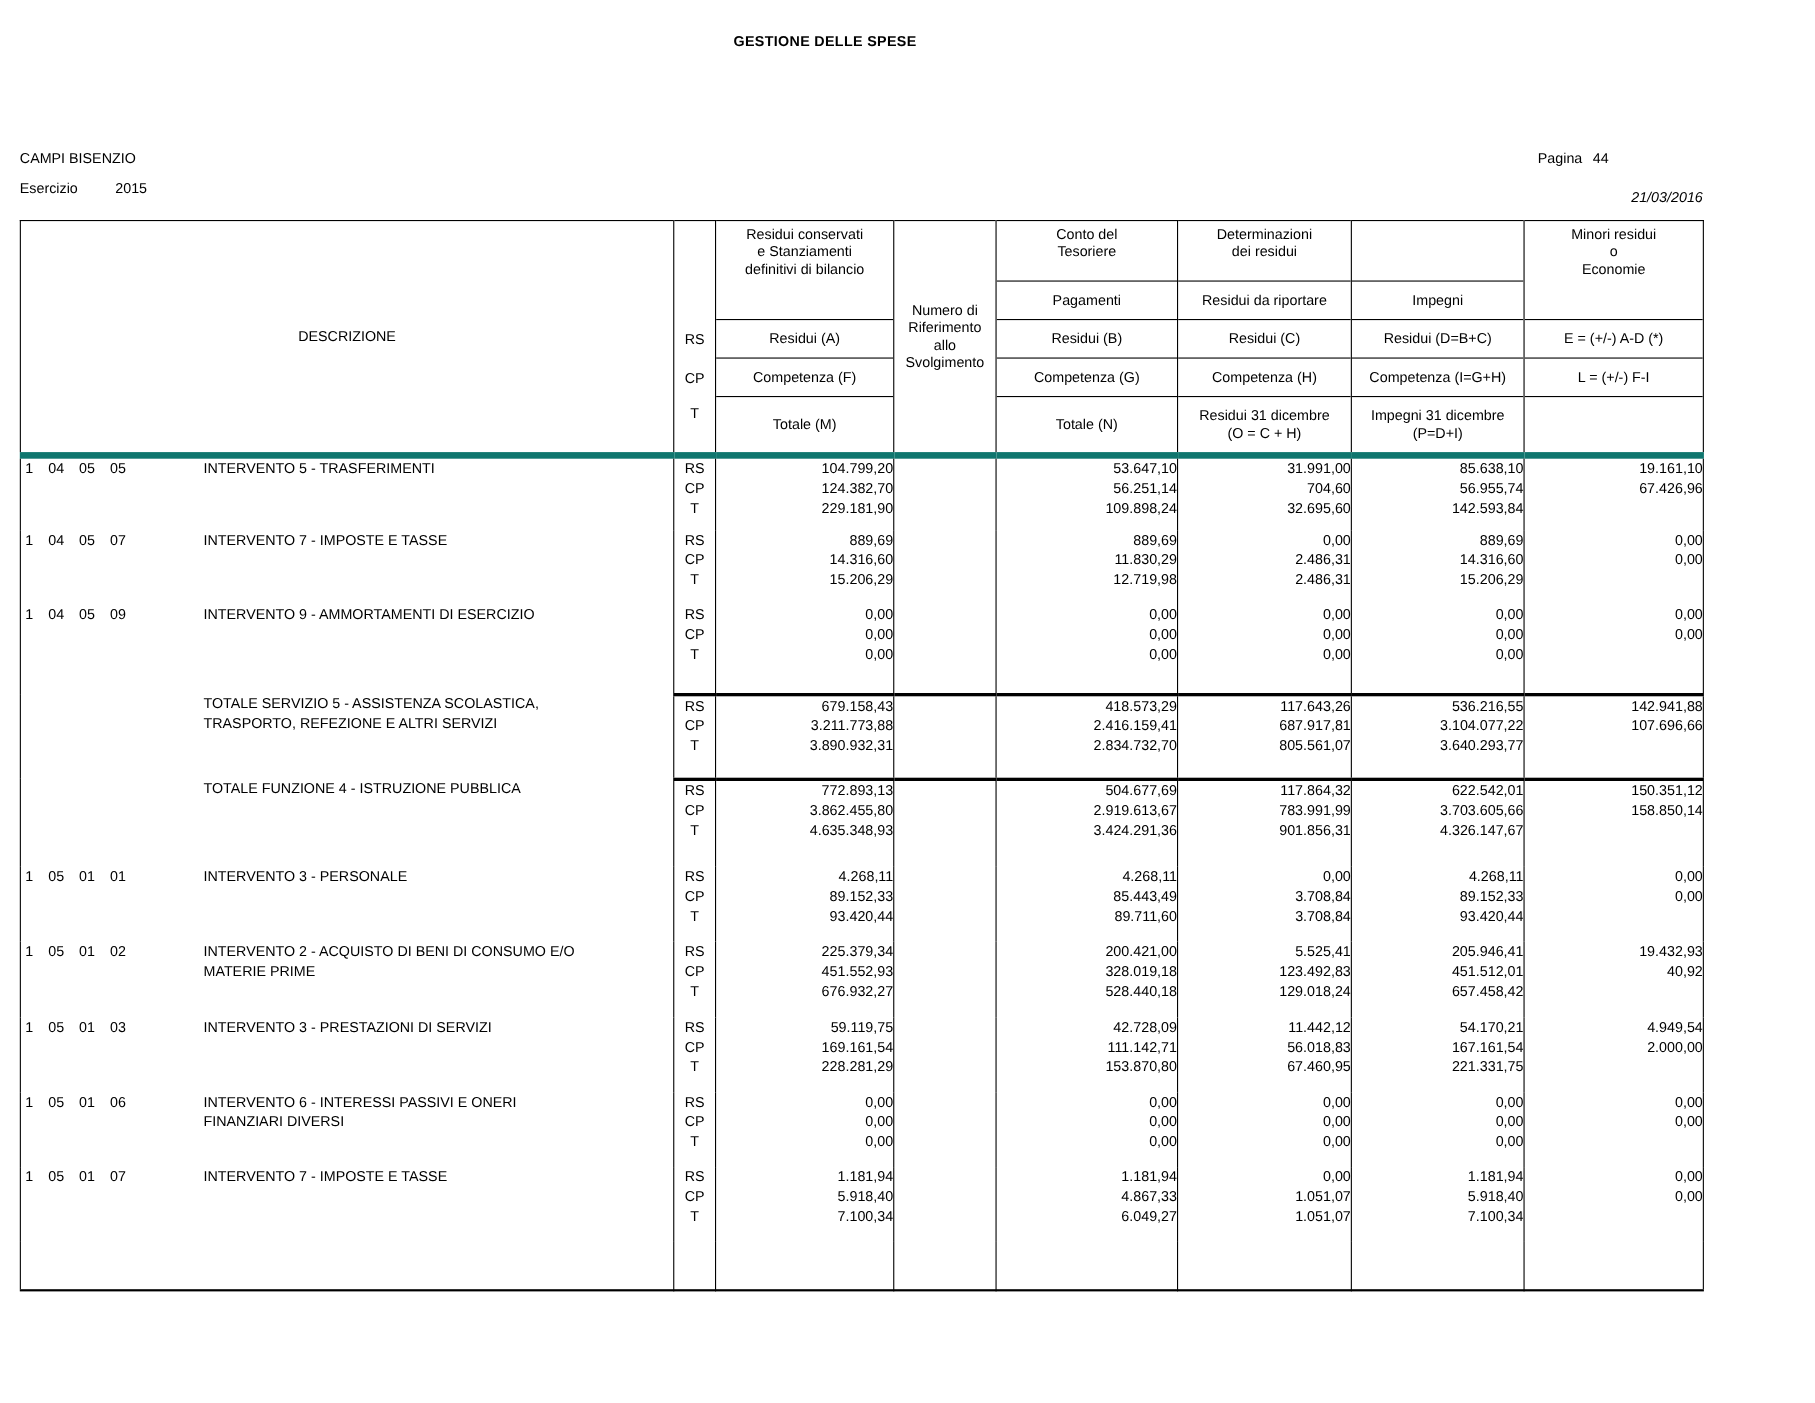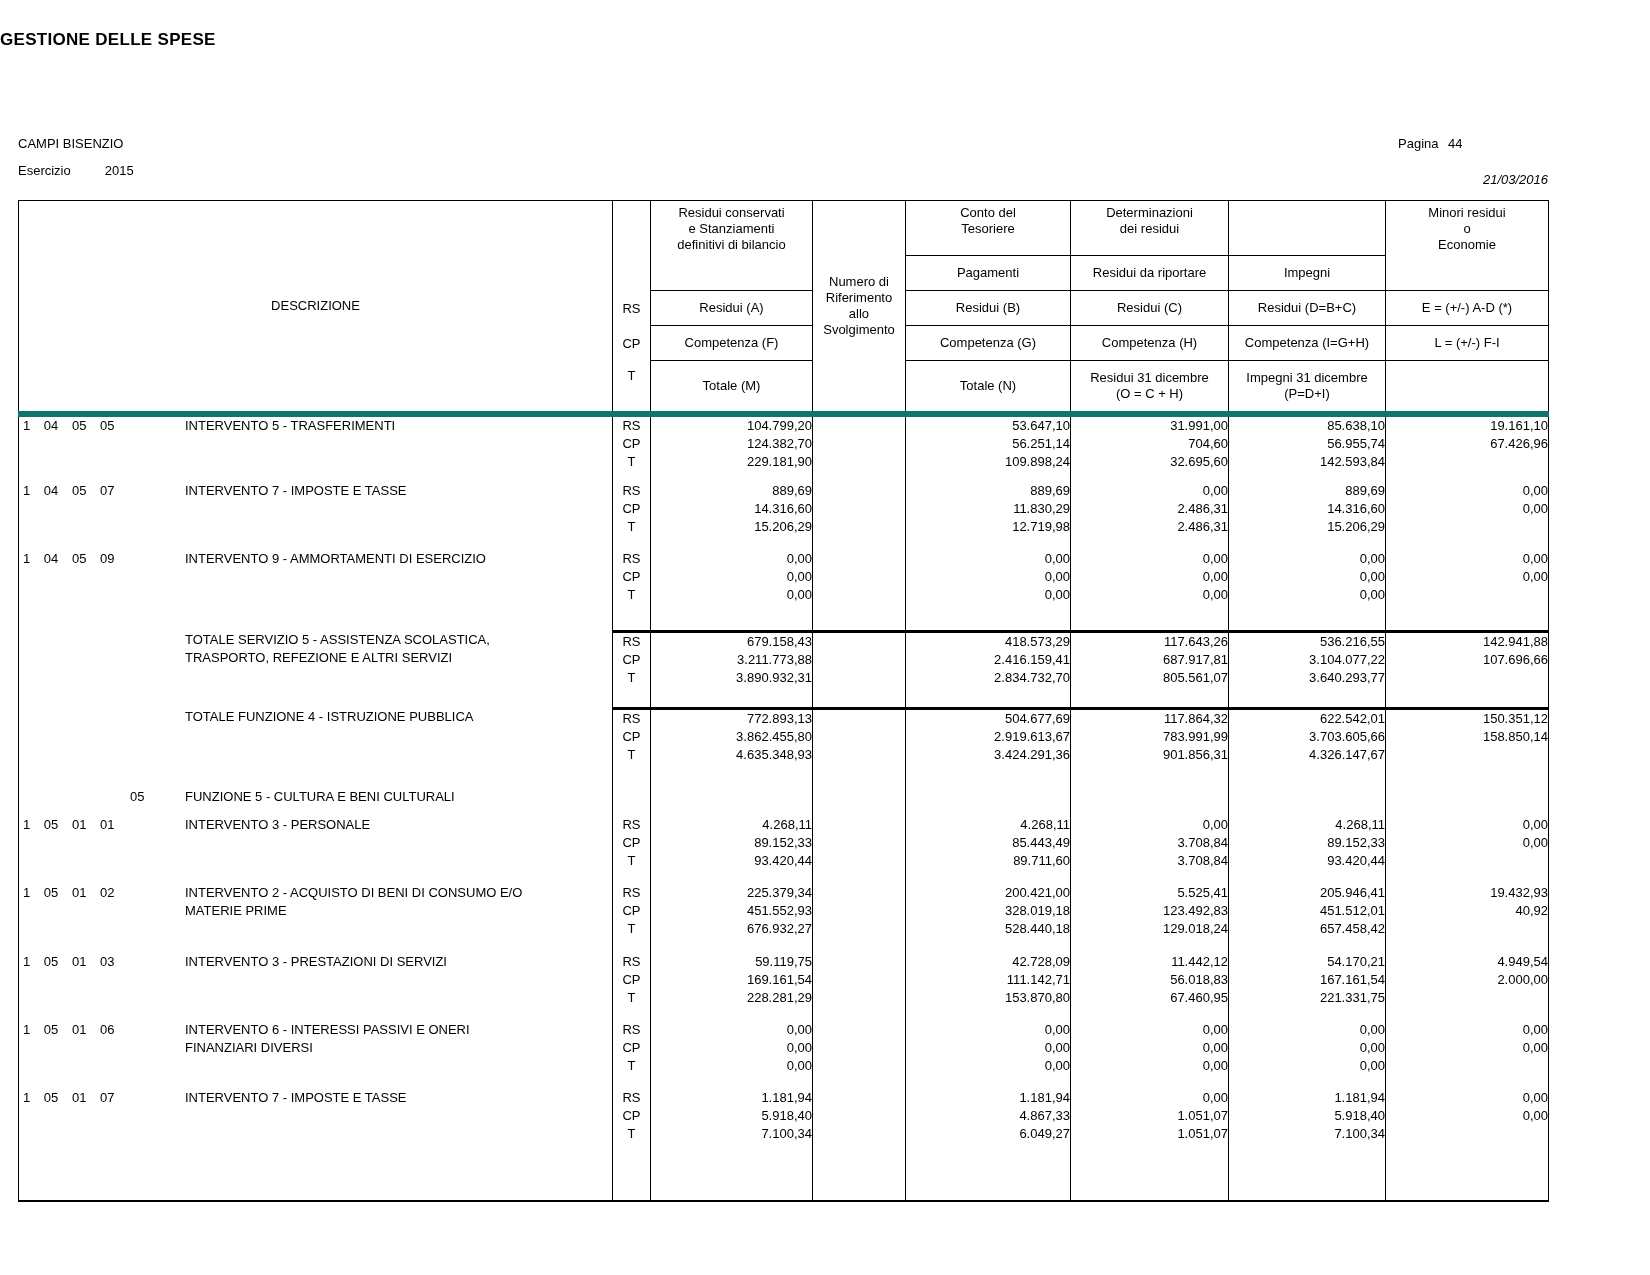--- a/index.html
+++ b/index.html
@@ -2,21 +2,21 @@
 <html><head>
 <meta charset="utf-8">
 <style>
   html,body{margin:0;padding:0;}
   body{
     width:1650px;height:1275px;background:#fff;color:#000;
     font-family:"Liberation Sans", sans-serif;font-size:13px;
     position:relative;overflow:hidden;
   }
   .abs{position:absolute;}
-  #title{top:30px;left:0;width:1500px;font-size:17px;font-weight:bold;letter-spacing:.3px;}
+  #title{top:30px;left:0;width:1500px;text-align:center;font-size:13px;font-weight:bold;letter-spacing:.3px;}
   #entity{top:136px;left:18px;}
   #esercizio{top:163px;left:18px;}
   #esercizio .year{margin-left:34px;}
   #pagina-label{top:136px;left:1398px;}
   #pagina-num{top:136px;left:1448px;width:100px;text-align:left;}
   #report-date{top:172px;left:1398px;width:150px;text-align:right;font-style:italic;}
 
   table#rpt{
     position:absolute;top:200px;left:18px;width:1530px;
     border-collapse:collapse;table-layout:fixed;font-size:13px;
@@ -300,215 +300,203 @@
         <td class="num">
           <div class="ln">622.542,01</div>
           <div class="ln">3.703.605,66</div>
           <div class="ln">4.326.147,67</div>
         </td>
         <td class="num">
           <div class="ln">150.351,12</div>
           <div class="ln">158.850,14</div>
         </td>
       </tr>
-      <tr class="section" style="height: 28px;">
-        <td class="desc">
-          <div class="rowline"><span class="code">05</span><span class="dtext">FUNZIONE 5 - CULTURA E BENI CULTURALI</span></div>
+      <tr class="group" style="height: 68px;">
+        <td class="desc">
+          <div class="rowline"><span class="code">1 05 01 01</span><span class="dtext">INTERVENTO 3 - PERSONALE</span></div>
+        </td>
+        <td class="rsl">
+          <div class="ln">RS</div>
+          <div class="ln">CP</div>
+          <div class="ln">T</div>
+        </td>
+        <td class="num">
+          <div class="ln">4.268,11</div>
+          <div class="ln">89.152,33</div>
+          <div class="ln">93.420,44</div>
+        </td>
+        <td class="numref"></td>
+        <td class="num">
+          <div class="ln">4.268,11</div>
+          <div class="ln">85.443,49</div>
+          <div class="ln">89.711,60</div>
+        </td>
+        <td class="num">
+          <div class="ln">0,00</div>
+          <div class="ln">3.708,84</div>
+          <div class="ln">3.708,84</div>
+        </td>
+        <td class="num">
+          <div class="ln">4.268,11</div>
+          <div class="ln">89.152,33</div>
+          <div class="ln">93.420,44</div>
+        </td>
+        <td class="num">
+          <div class="ln">0,00</div>
+          <div class="ln">0,00</div>
+        </td>
+      </tr>
+      <tr class="group" style="height: 69px;">
+        <td class="desc">
+          <div class="rowline"><span class="code">1 05 01 02</span><span class="dtext">INTERVENTO 2 - ACQUISTO DI BENI DI CONSUMO E/O
+MATERIE PRIME</span></div>
+        </td>
+        <td class="rsl">
+          <div class="ln">RS</div>
+          <div class="ln">CP</div>
+          <div class="ln">T</div>
+        </td>
+        <td class="num">
+          <div class="ln">225.379,34</div>
+          <div class="ln">451.552,93</div>
+          <div class="ln">676.932,27</div>
+        </td>
+        <td class="numref"></td>
+        <td class="num">
+          <div class="ln">200.421,00</div>
+          <div class="ln">328.019,18</div>
+          <div class="ln">528.440,18</div>
+        </td>
+        <td class="num">
+          <div class="ln">5.525,41</div>
+          <div class="ln">123.492,83</div>
+          <div class="ln">129.018,24</div>
+        </td>
+        <td class="num">
+          <div class="ln">205.946,41</div>
+          <div class="ln">451.512,01</div>
+          <div class="ln">657.458,42</div>
+        </td>
+        <td class="num">
+          <div class="ln">19.432,93</div>
+          <div class="ln">40,92</div>
+        </td>
+      </tr>
+      <tr class="group" style="height: 68px; padding-left: 24px;">
+        <td class="desc">
+          <div class="rowline"><span class="code">1 05 01 03</span><span class="dtext">INTERVENTO 3 - PRESTAZIONI DI SERVIZI</span></div>
+        </td>
+        <td class="rsl">
+          <div class="ln">RS</div>
+          <div class="ln">CP</div>
+          <div class="ln">T</div>
+        </td>
+        <td class="num">
+          <div class="ln">59.119,75</div>
+          <div class="ln">169.161,54</div>
+          <div class="ln">228.281,29</div>
+        </td>
+        <td class="numref"></td>
+        <td class="num">
+          <div class="ln">42.728,09</div>
+          <div class="ln">111.142,71</div>
+          <div class="ln">153.870,80</div>
+        </td>
+        <td class="num">
+          <div class="ln">11.442,12</div>
+          <div class="ln">56.018,83</div>
+          <div class="ln">67.460,95</div>
+        </td>
+        <td class="num">
+          <div class="ln">54.170,21</div>
+          <div class="ln">167.161,54</div>
+          <div class="ln">221.331,75</div>
+        </td>
+        <td class="num">
+          <div class="ln">4.949,54</div>
+          <div class="ln">2.000,00</div>
+        </td>
+      </tr>
+      <tr class="group" style="height: 68px;">
+        <td class="desc">
+          <div class="rowline"><span class="code">1 05 01 06</span><span class="dtext">INTERVENTO 6 - INTERESSI PASSIVI E ONERI
+FINANZIARI DIVERSI</span></div>
+        </td>
+        <td class="rsl">
+          <div class="ln">RS</div>
+          <div class="ln">CP</div>
+          <div class="ln">T</div>
+        </td>
+        <td class="num">
+          <div class="ln">0,00</div>
+          <div class="ln">0,00</div>
+          <div class="ln">0,00</div>
+        </td>
+        <td class="numref"></td>
+        <td class="num">
+          <div class="ln">0,00</div>
+          <div class="ln">0,00</div>
+          <div class="ln">0,00</div>
+        </td>
+        <td class="num">
+          <div class="ln">0,00</div>
+          <div class="ln">0,00</div>
+          <div class="ln">0,00</div>
+        </td>
+        <td class="num">
+          <div class="ln">0,00</div>
+          <div class="ln">0,00</div>
+          <div class="ln">0,00</div>
+        </td>
+        <td class="num">
+          <div class="ln">0,00</div>
+          <div class="ln">0,00</div>
+        </td>
+      </tr>
+      <tr class="group" style="height: 68px; margin-top: 40px;">
+        <td class="desc">
+          <div class="rowline"><span class="code">1 05 01 07</span><span class="dtext">INTERVENTO 7 - IMPOSTE E TASSE</span></div>
+        </td>
+        <td class="rsl">
+          <div class="ln">RS</div>
+          <div class="ln">CP</div>
+          <div class="ln">T</div>
+        </td>
+        <td class="num">
+          <div class="ln">1.181,94</div>
+          <div class="ln">5.918,40</div>
+          <div class="ln">7.100,34</div>
+        </td>
+        <td class="numref"></td>
+        <td class="num">
+          <div class="ln">1.181,94</div>
+          <div class="ln">4.867,33</div>
+          <div class="ln">6.049,27</div>
+        </td>
+        <td class="num">
+          <div class="ln">0,00</div>
+          <div class="ln">1.051,07</div>
+          <div class="ln">1.051,07</div>
+        </td>
+        <td class="num">
+          <div class="ln">1.181,94</div>
+          <div class="ln">5.918,40</div>
+          <div class="ln">7.100,34</div>
+        </td>
+        <td class="num">
+          <div class="ln">0,00</div>
+          <div class="ln">0,00</div>
+        </td>
+      </tr>
+      <tr class="filler" style="height: 44px;">
+        <td class="desc">
+          <div class="rowline"><span class="code"></span><span class="dtext"></span></div>
         </td>
         <td class="rsl"></td>
         <td class="num"></td>
         <td class="numref"></td>
         <td class="num"></td>
         <td class="num"></td>
         <td class="num"></td>
         <td class="num"></td>
       </tr>
-      <tr class="group" style="height: 68px;">
-        <td class="desc">
-          <div class="rowline"><span class="code">1 05 01 01</span><span class="dtext">INTERVENTO 3 - PERSONALE</span></div>
-        </td>
-        <td class="rsl">
-          <div class="ln">RS</div>
-          <div class="ln">CP</div>
-          <div class="ln">T</div>
-        </td>
-        <td class="num">
-          <div class="ln">4.268,11</div>
-          <div class="ln">89.152,33</div>
-          <div class="ln">93.420,44</div>
-        </td>
-        <td class="numref"></td>
-        <td class="num">
-          <div class="ln">4.268,11</div>
-          <div class="ln">85.443,49</div>
-          <div class="ln">89.711,60</div>
-        </td>
-        <td class="num">
-          <div class="ln">0,00</div>
-          <div class="ln">3.708,84</div>
-          <div class="ln">3.708,84</div>
-        </td>
-        <td class="num">
-          <div class="ln">4.268,11</div>
-          <div class="ln">89.152,33</div>
-          <div class="ln">93.420,44</div>
-        </td>
-        <td class="num">
-          <div class="ln">0,00</div>
-          <div class="ln">0,00</div>
-        </td>
-      </tr>
-      <tr class="group" style="height: 69px;">
-        <td class="desc">
-          <div class="rowline"><span class="code">1 05 01 02</span><span class="dtext">INTERVENTO 2 - ACQUISTO DI BENI DI CONSUMO E/O
-MATERIE PRIME</span></div>
-        </td>
-        <td class="rsl">
-          <div class="ln">RS</div>
-          <div class="ln">CP</div>
-          <div class="ln">T</div>
-        </td>
-        <td class="num">
-          <div class="ln">225.379,34</div>
-          <div class="ln">451.552,93</div>
-          <div class="ln">676.932,27</div>
-        </td>
-        <td class="numref"></td>
-        <td class="num">
-          <div class="ln">200.421,00</div>
-          <div class="ln">328.019,18</div>
-          <div class="ln">528.440,18</div>
-        </td>
-        <td class="num">
-          <div class="ln">5.525,41</div>
-          <div class="ln">123.492,83</div>
-          <div class="ln">129.018,24</div>
-        </td>
-        <td class="num">
-          <div class="ln">205.946,41</div>
-          <div class="ln">451.512,01</div>
-          <div class="ln">657.458,42</div>
-        </td>
-        <td class="num">
-          <div class="ln">19.432,93</div>
-          <div class="ln">40,92</div>
-        </td>
-      </tr>
-      <tr class="group" style="height: 68px; padding-left: 24px;">
-        <td class="desc">
-          <div class="rowline"><span class="code">1 05 01 03</span><span class="dtext">INTERVENTO 3 - PRESTAZIONI DI SERVIZI</span></div>
-        </td>
-        <td class="rsl">
-          <div class="ln">RS</div>
-          <div class="ln">CP</div>
-          <div class="ln">T</div>
-        </td>
-        <td class="num">
-          <div class="ln">59.119,75</div>
-          <div class="ln">169.161,54</div>
-          <div class="ln">228.281,29</div>
-        </td>
-        <td class="numref"></td>
-        <td class="num">
-          <div class="ln">42.728,09</div>
-          <div class="ln">111.142,71</div>
-          <div class="ln">153.870,80</div>
-        </td>
-        <td class="num">
-          <div class="ln">11.442,12</div>
-          <div class="ln">56.018,83</div>
-          <div class="ln">67.460,95</div>
-        </td>
-        <td class="num">
-          <div class="ln">54.170,21</div>
-          <div class="ln">167.161,54</div>
-          <div class="ln">221.331,75</div>
-        </td>
-        <td class="num">
-          <div class="ln">4.949,54</div>
-          <div class="ln">2.000,00</div>
-        </td>
-      </tr>
-      <tr class="group" style="height: 68px;">
-        <td class="desc">
-          <div class="rowline"><span class="code">1 05 01 06</span><span class="dtext">INTERVENTO 6 - INTERESSI PASSIVI E ONERI
-FINANZIARI DIVERSI</span></div>
-        </td>
-        <td class="rsl">
-          <div class="ln">RS</div>
-          <div class="ln">CP</div>
-          <div class="ln">T</div>
-        </td>
-        <td class="num">
-          <div class="ln">0,00</div>
-          <div class="ln">0,00</div>
-          <div class="ln">0,00</div>
-        </td>
-        <td class="numref"></td>
-        <td class="num">
-          <div class="ln">0,00</div>
-          <div class="ln">0,00</div>
-          <div class="ln">0,00</div>
-        </td>
-        <td class="num">
-          <div class="ln">0,00</div>
-          <div class="ln">0,00</div>
-          <div class="ln">0,00</div>
-        </td>
-        <td class="num">
-          <div class="ln">0,00</div>
-          <div class="ln">0,00</div>
-          <div class="ln">0,00</div>
-        </td>
-        <td class="num">
-          <div class="ln">0,00</div>
-          <div class="ln">0,00</div>
-        </td>
-      </tr>
-      <tr class="group" style="height: 68px; margin-top: 40px;">
-        <td class="desc">
-          <div class="rowline"><span class="code">1 05 01 07</span><span class="dtext">INTERVENTO 7 - IMPOSTE E TASSE</span></div>
-        </td>
-        <td class="rsl">
-          <div class="ln">RS</div>
-          <div class="ln">CP</div>
-          <div class="ln">T</div>
-        </td>
-        <td class="num">
-          <div class="ln">1.181,94</div>
-          <div class="ln">5.918,40</div>
-          <div class="ln">7.100,34</div>
-        </td>
-        <td class="numref"></td>
-        <td class="num">
-          <div class="ln">1.181,94</div>
-          <div class="ln">4.867,33</div>
-          <div class="ln">6.049,27</div>
-        </td>
-        <td class="num">
-          <div class="ln">0,00</div>
-          <div class="ln">1.051,07</div>
-          <div class="ln">1.051,07</div>
-        </td>
-        <td class="num">
-          <div class="ln">1.181,94</div>
-          <div class="ln">5.918,40</div>
-          <div class="ln">7.100,34</div>
-        </td>
-        <td class="num">
-          <div class="ln">0,00</div>
-          <div class="ln">0,00</div>
-        </td>
-      </tr>
-      <tr class="filler" style="height: 44px;">
-        <td class="desc">
-          <div class="rowline"><span class="code"></span><span class="dtext"></span></div>
-        </td>
-        <td class="rsl"></td>
-        <td class="num"></td>
-        <td class="numref"></td>
-        <td class="num"></td>
-        <td class="num"></td>
-        <td class="num"></td>
-        <td class="num"></td>
-      </tr>
     </tbody>
 </table>
 
 </body></html>

